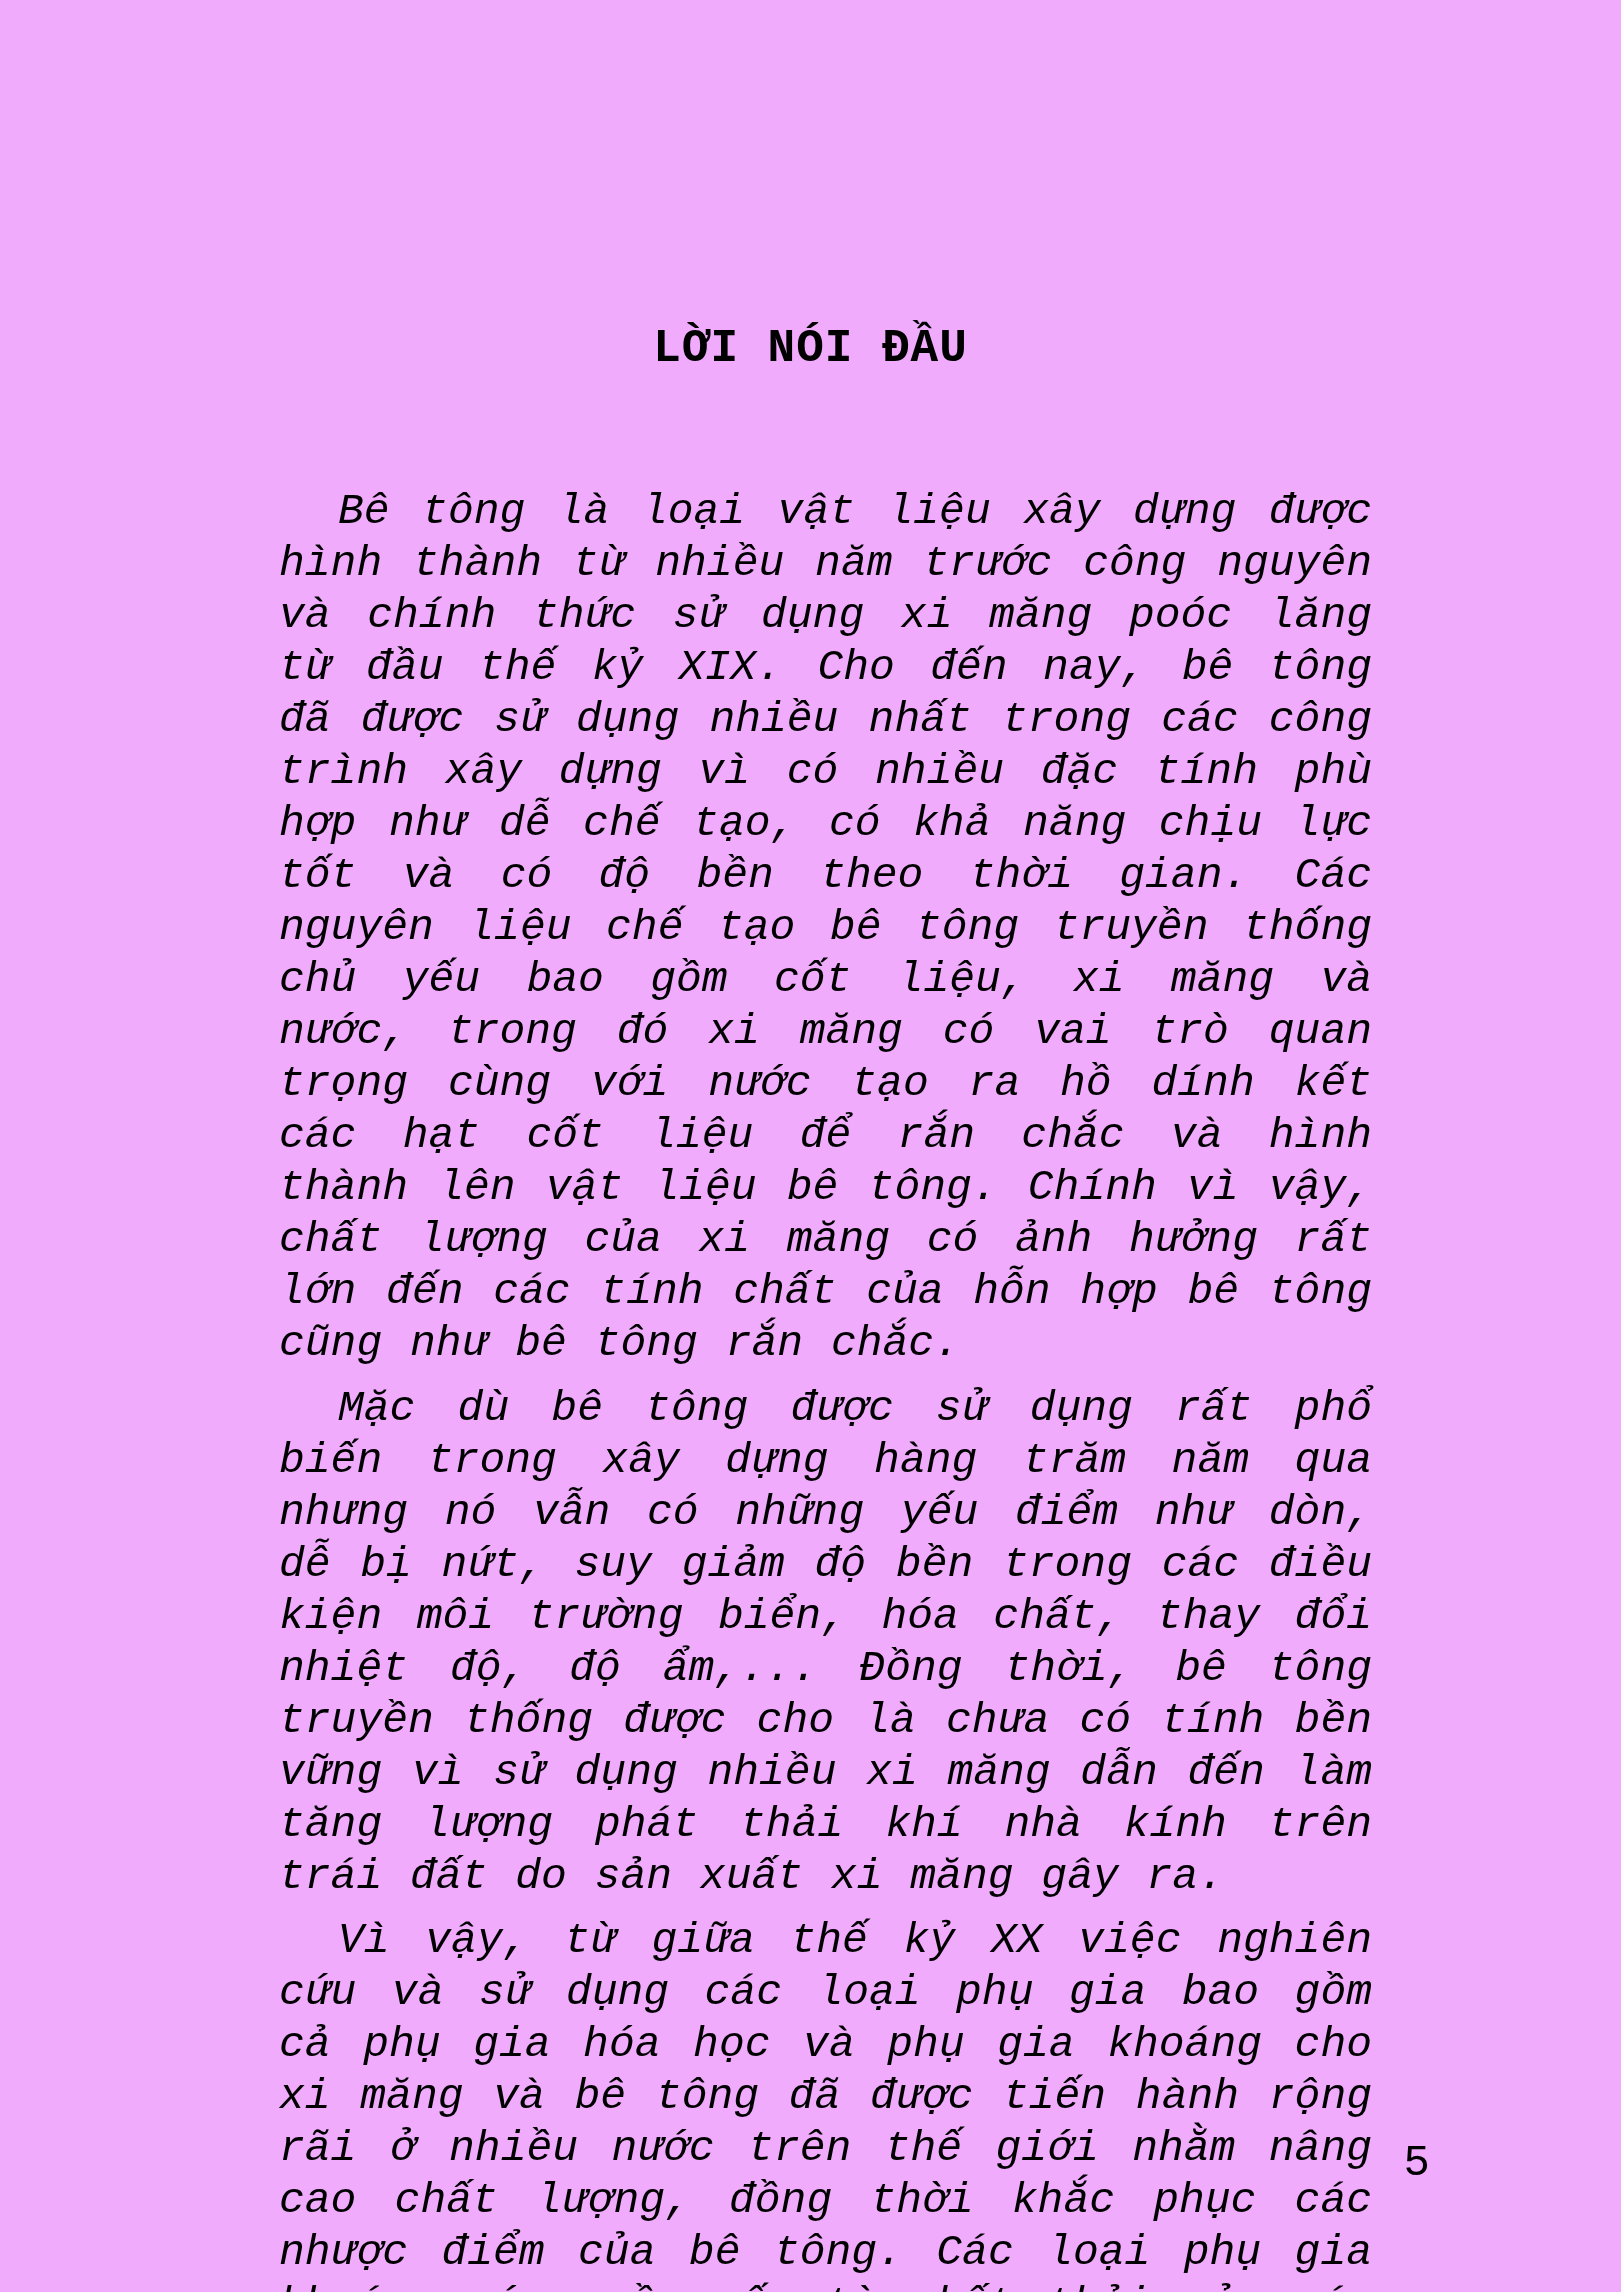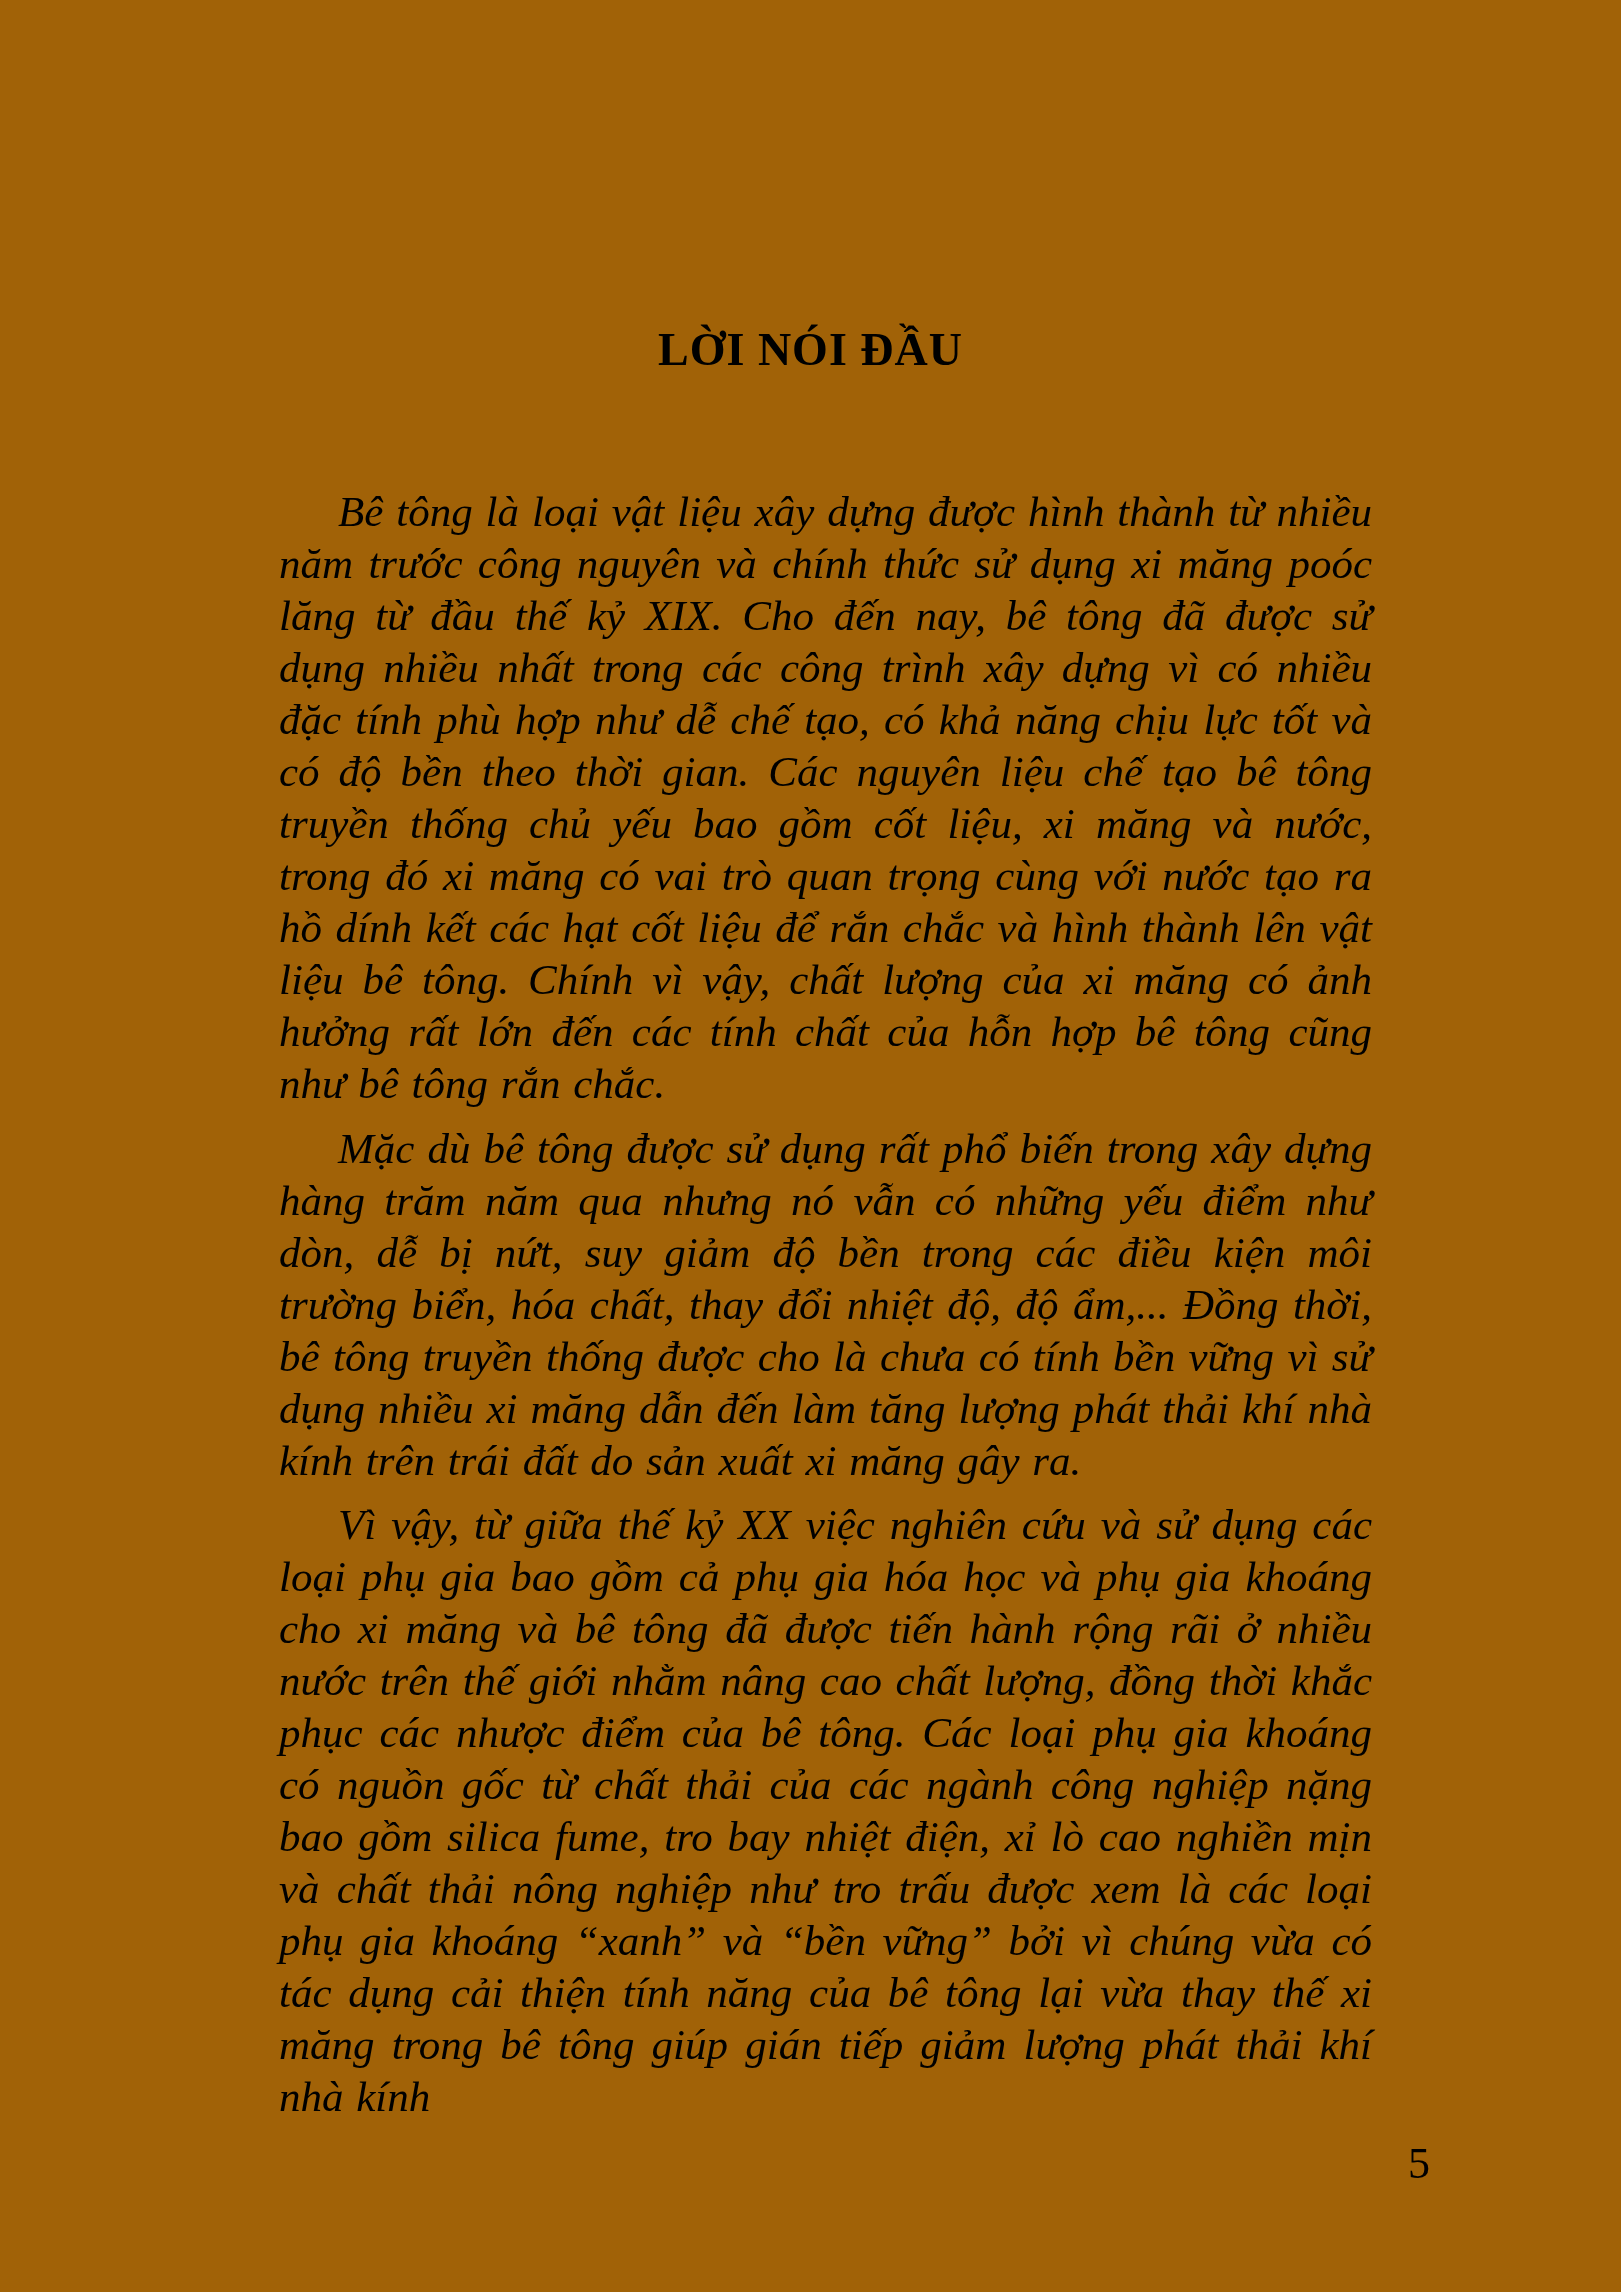--- a/index.html
+++ b/index.html
@@ -4,23 +4,23 @@
 <style>
   html, body {
     margin: 0;
     padding: 0;
     background: #ffffff;
   }
   .page {
     position: relative;
     width: 1621px;
     height: 2293px;
-    background: #a16207;
+    background: #f0abfc;
     color: #000000;
-    font-family: Liberation Serif, serif;
+    font-family: Liberation Mono, monospace;
     overflow: hidden;
   }
   .page-title {
     position: absolute;
     top: 291px;
     left: 0;
     width: 100%;
     text-align: center;
     font-weight: bold;
     font-style: normal;

